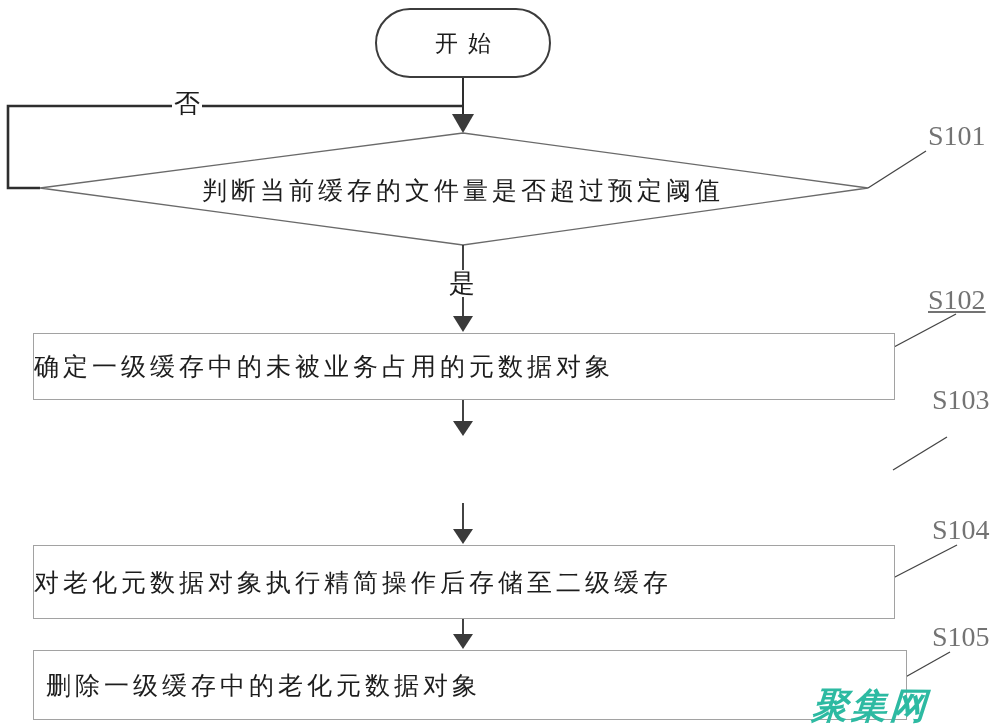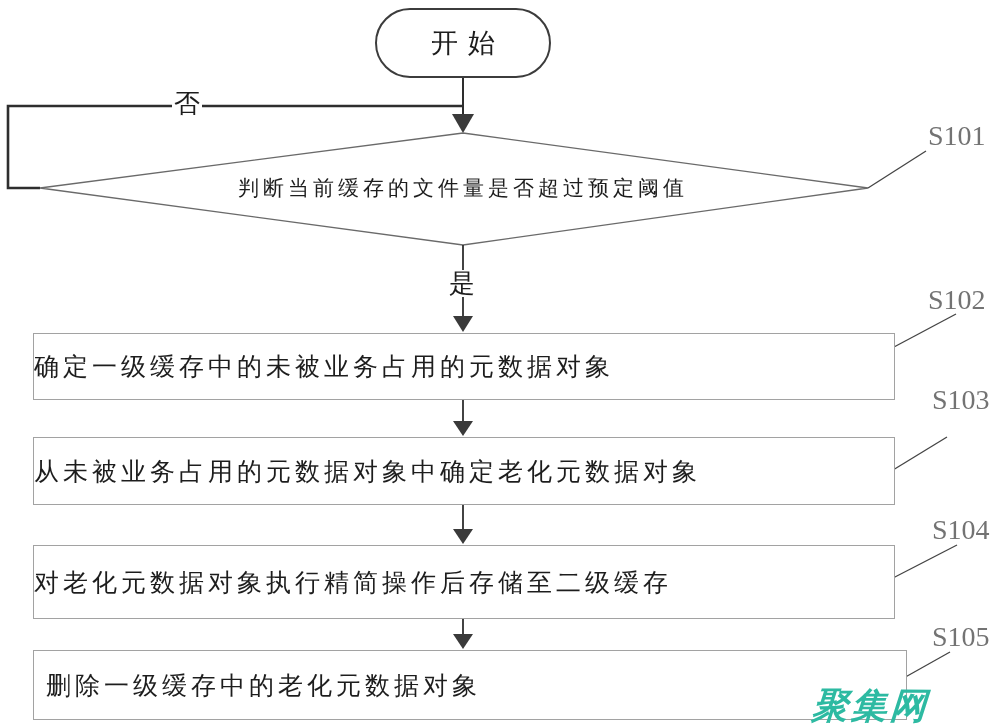--- a/index.html
+++ b/index.html
@@ -9,26 +9,26 @@
     background:#ffffff;
     overflow:hidden;
     font-family:"DejaVu Serif", serif;
     color:#1d1d1d;
   }
   #connectors{position:absolute;left:0;top:0;width:1000px;height:727px;}
   .start-node{
     position:absolute;left:375px;top:8px;width:172px;height:66px;
     border:2px solid #3c3c3c;border-radius:36px;
     display:flex;align-items:center;justify-content:center;
-    font-size:27px;letter-spacing:10px;text-indent:10px;
+    font-size:23px;letter-spacing:10px;text-indent:10px;
     background:#ffffff;
   }
   .decision-text{
     position:absolute;left:143px;top:174px;width:640px;
-    text-align:center;font-size:21px;letter-spacing:4px;
+    text-align:center;font-size:25px;letter-spacing:4px;
   }
   .branch-label{
     position:absolute;background:#ffffff;
     font-size:26px;line-height:1.05;padding:0 2px;
   }
   .no-label{left:172px;top:90px;}
   .yes-label{left:447px;top:270px;}
   .step-box{
     position:absolute;left:33px;width:860px;
     border:1px solid #a2a2a2;background:#ffffff;
@@ -38,21 +38,21 @@
   .box-s102{top:333px;height:65px;}
   .box-s103{top:437px;height:66px;}
   .box-s104{top:545px;height:72px;}
   .box-s105{top:650px;height:68px;padding-left:12px;}
   .step-id{
     position:absolute;
     font-family:"Liberation Serif", serif;
     font-size:28px;color:#737373;
   }
   .id-s101{left:928px;top:120px;}
-  .id-s102{left:928px;top:284px;}
+  .id-s102{left:928px;top:284px;text-decoration:underline;}
   .id-s103{left:932px;top:384px;font-family:Liberation Serif, serif;}
   .id-s104{left:932px;top:514px;}
   .id-s105{left:932px;top:621px;}
   .watermark{
     position:absolute;left:812px;top:682px;
     font-family:"DejaVu Sans", sans-serif;
     font-weight:bold;font-style:italic;
     font-size:36px;letter-spacing:3px;
     color:#2dbaa2;
     transform:skewX(-4deg);
@@ -96,23 +96,20 @@
   </div>
 
   <div class="decision-text">判断当前缓存的文件量是否超过预定阈值</div>
 
   <div class="branch-label no-label">否</div>
   <div class="branch-label yes-label">是</div>
 
   <div class="step-box box-s102">
     <span>确定一级缓存中的未被业务占用的元数据对象</span>
   </div>
-  <div class="step-box box-s103">
-    <span>从未被业务占用的元数据对象中确定老化元数据对象</span>
-  </div>
   <div class="step-box box-s104">
     <span>对老化元数据对象执行精简操作后存储至二级缓存</span>
   </div>
   <div class="step-box box-s105">
     <span>删除一级缓存中的老化元数据对象</span>
   </div>
 
   <div class="step-id id-s101">S101</div>
   <div class="step-id id-s102">S102</div>
   <div class="step-id id-s103">S103</div>

